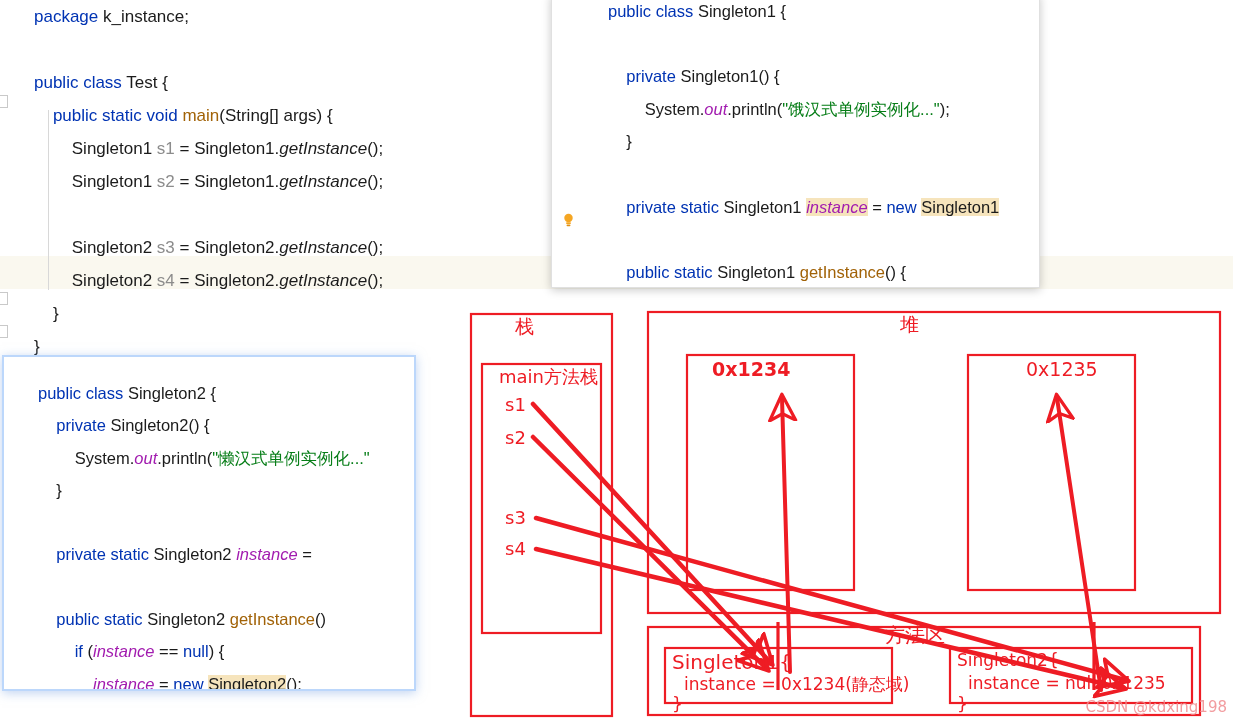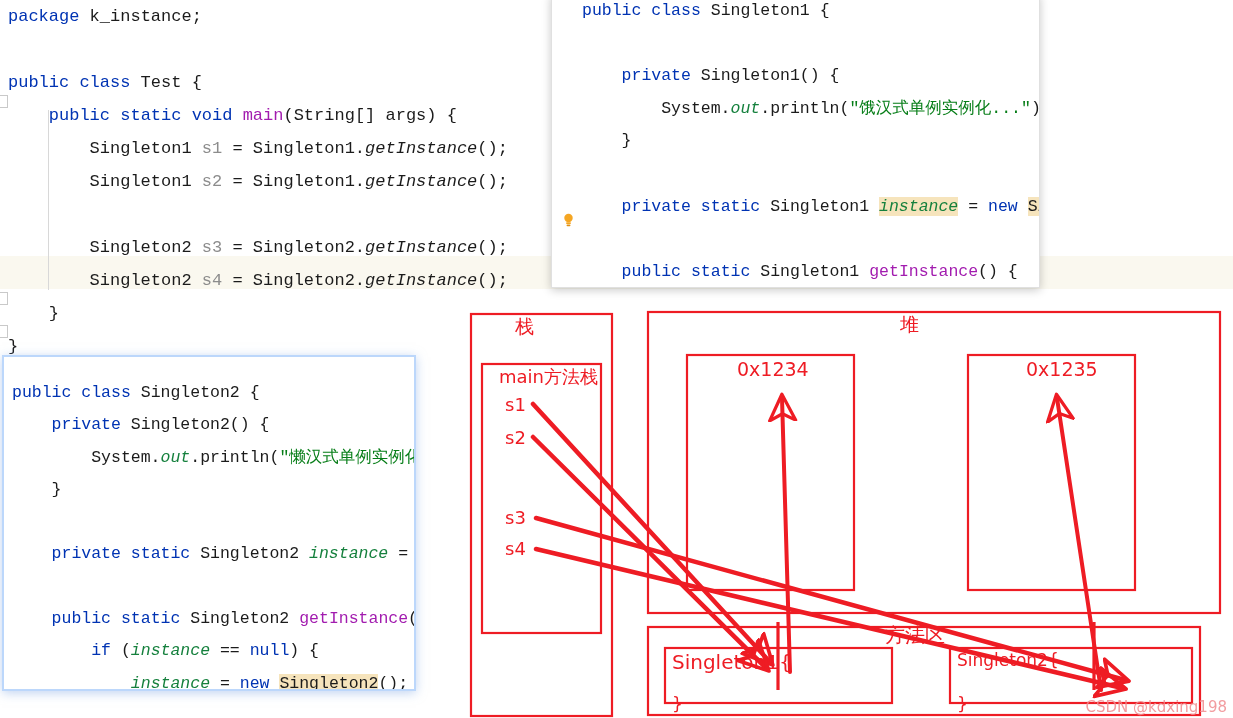--- a/index.html
+++ b/index.html
@@ -4,31 +4,31 @@
 <title>Singleton Memory Diagram</title>
 <style>
   html,body{margin:0;padding:0;}
   body{
     width:1233px;height:718px;position:relative;overflow:hidden;
     background:#ffffff;
     font-family:"DejaVu Sans Mono","Liberation Mono",monospace;
   }
   
   #base-editor{position:absolute;left:0;top:0;width:1233px;height:718px;background:#fff;}
-  .code{white-space:pre;font-family:Liberation Mono, monospace;}
+  .code{white-space:pre;font-family:Liberation Sans, sans-serif;padding-left:26px;}
   #base-code{
     position:absolute;left:0;top:0;font-size:17px;line-height:33px;color:#1b1b1b;
   }
   .ln{height:33px;padding-left:8px;}
   .kw{color:#0033b3;}
-  .fn{color:#a21caf;}
+  .fn{color:#a16207;}
   .var{color:#8c8c8c;}
   .ital{font-style:italic;}
   .str{color:#067d17;}
-  .field{color:#15803d;font-style:italic;}
+  .field{color:#a21caf;font-style:italic;}
   
   #curline-band{position:absolute;left:0;top:255px;width:1233px;height:33px;background:#faf8ef;}
   
   .foldmark{position:absolute;left:0;width:14px;height:13px;border:1px solid #c9c9c9;
             background:#fff;box-sizing:border-box;}
   .indentguide{position:absolute;width:1px;background:#d8d8d8;}
 
   
   #panel-singleton1{
     position:absolute;left:551px;top:-6px;width:487px;height:292px;
@@ -148,25 +148,27 @@
 
   <div class="dlabel" style="left:499px;top:365px;font-size:18px;">main方法栈</div>
 
   <div class="dlabel" style="left:505px;top:394px;font-size:18px;">s1</div>
   <div class="dlabel" style="left:505px;top:427px;font-size:18px;">s2</div>
   <div class="dlabel" style="left:505px;top:507px;font-size:18px;">s3</div>
   <div class="dlabel" style="left:505px;top:538px;font-size:18px;">s4</div>
 
   <div class="dlabel" style="left:900px;top:312px;font-size:19px;">堆</div>
 
-  <div class="dlabel" style="left:737px;top:358px;font-size:19px;">0x1234</div>
+  <div class="dlabel" style="left:712px;top:358px;font-size:19px;font-weight:bold;">0x1234</div>
   <div class="dlabel" style="left:1026px;top:358px;font-size:19px;">0x1235</div>
 
   <div class="dlabel" style="left:885px;top:622px;font-size:20px;">方法区</div>
 
   <div class="dlabel" style="left:672px;top:650px;font-size:20px;">Singleton1{</div>
+  <div class="dlabel" style="left:684px;top:673px;font-size:17px;">instance = 0x1234(静态域)</div>
   <div class="dlabel" style="left:672px;top:694px;font-size:17px;">}</div>
 
   <div class="dlabel" style="left:957px;top:650px;font-size:17px;">Singleton2{</div>
+  <div class="dlabel" style="left:968px;top:673px;font-size:17px;">instance = null  0x1235</div>
   <div class="dlabel" style="left:957px;top:694px;font-size:17px;">}</div>
 </div>
 
 <div id="watermark">CSDN @kdxing198</div>
 
 </body></html>

